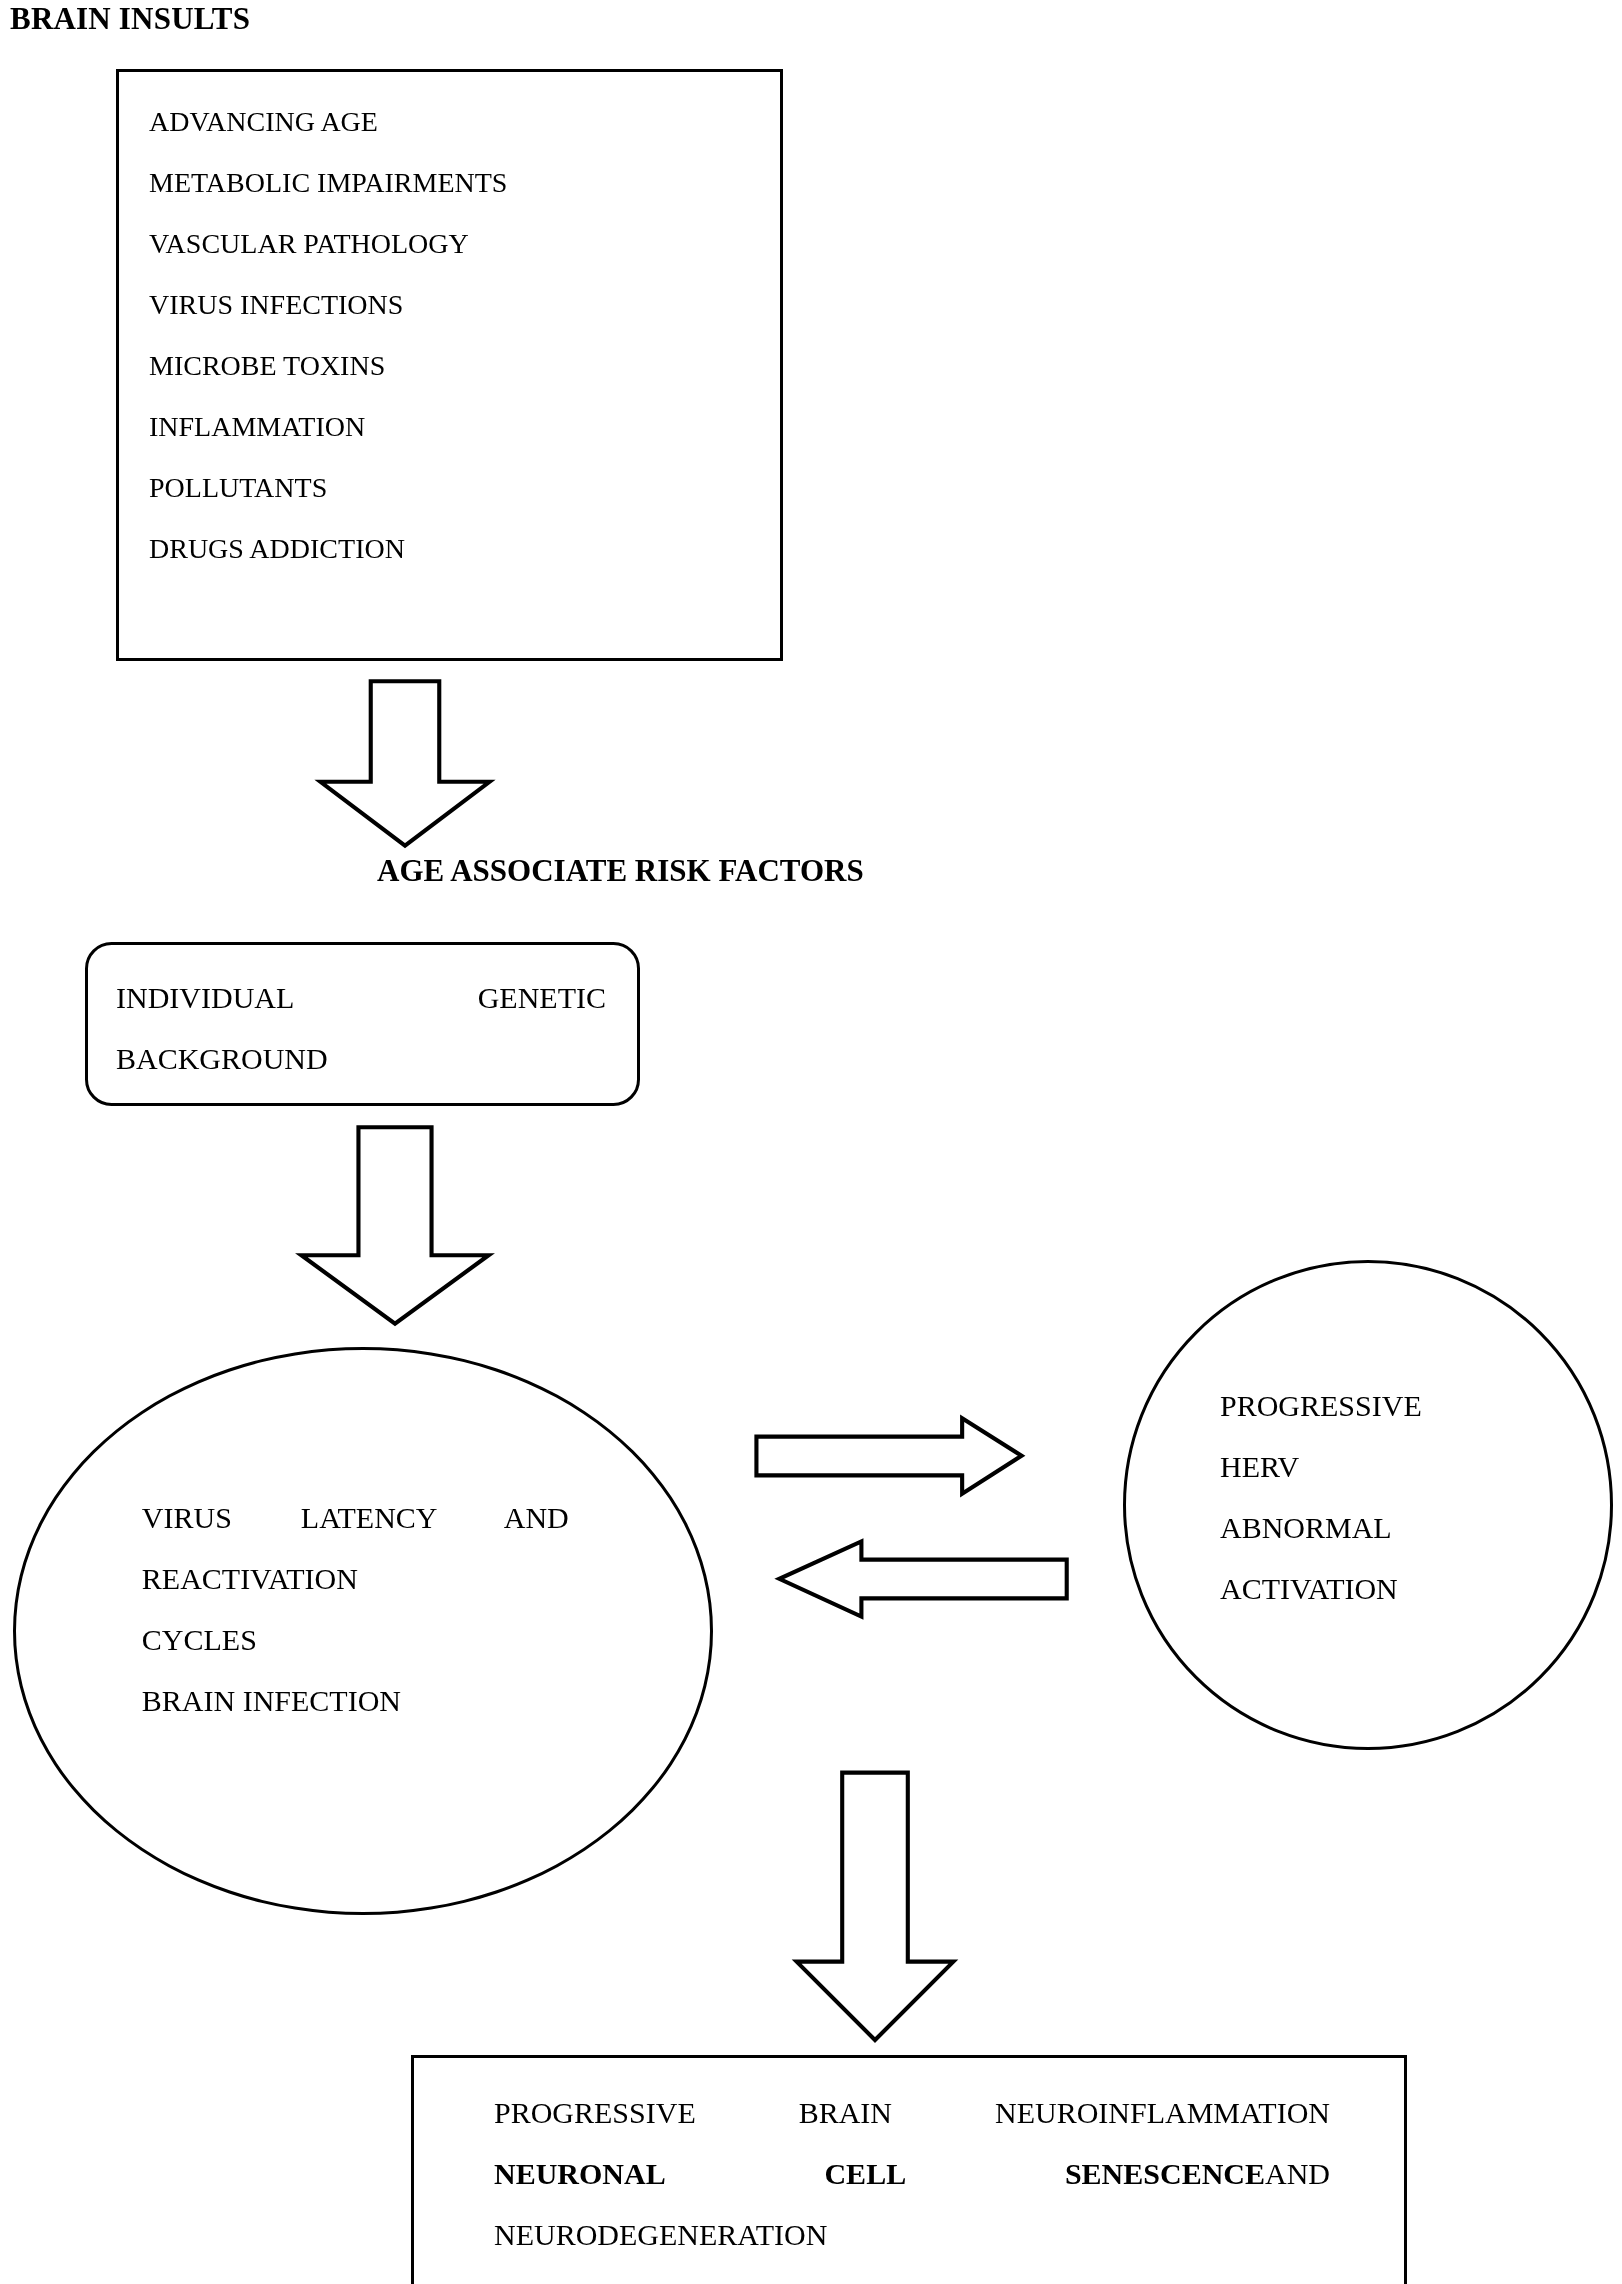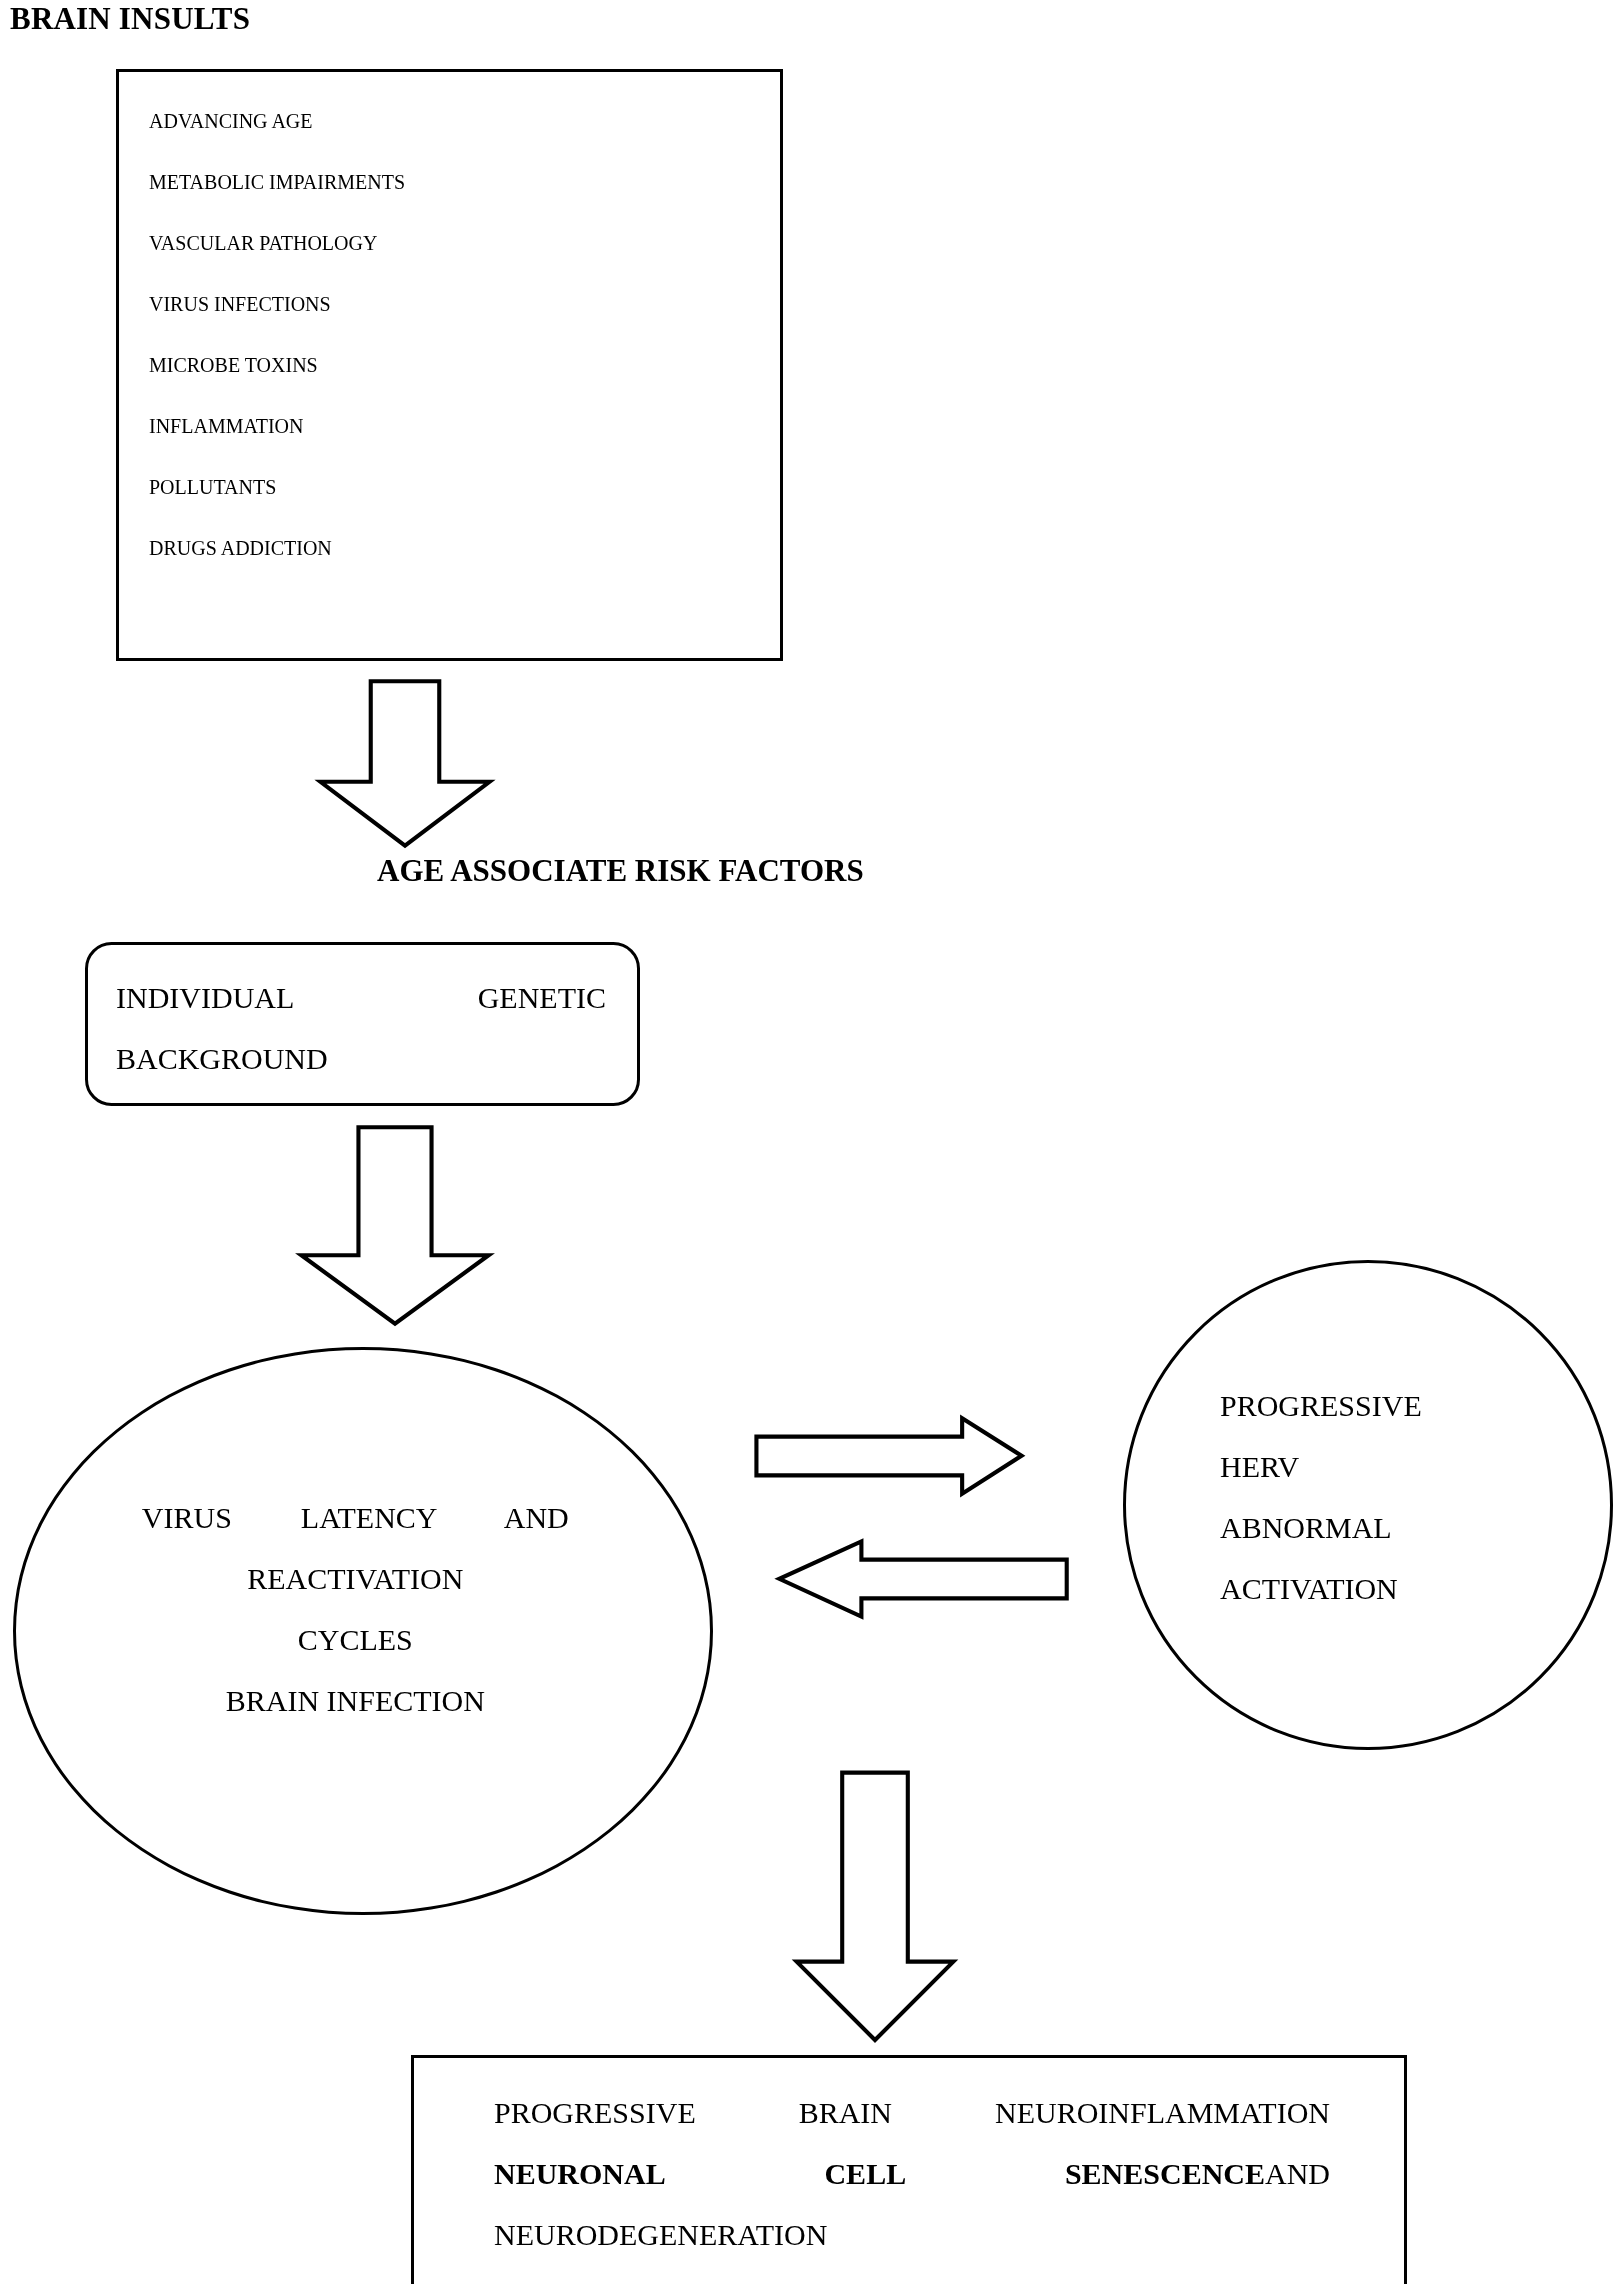--- a/index.html
+++ b/index.html
@@ -21,21 +21,21 @@
     font-size:31px;font-weight:bold;white-space:nowrap;line-height:1.15;margin-left:32px;
   }
 
   
   #insults-box{
     position:absolute;left:116px;top:69px;width:667px;height:592px;
     border:3.2px solid #000;box-sizing:border-box;background:#fff;
   }
   #insults-list{
     position:absolute;left:30px;top:19px;width:608px;
-    font-size:20px;line-height:61px;
+    font-size:28px;line-height:61px;
   }
   #insults-list .li{white-space:nowrap;}
 
   
   #genetic-box{
     position:absolute;left:85px;top:942px;width:555px;height:164px;
     border:3.2px solid #000;border-radius:26.5px;box-sizing:border-box;background:#fff;
   }
   #genetic-text{
     position:absolute;left:28px;top:22px;width:490px;
@@ -48,21 +48,21 @@
 
   
   #virus-ellipse{
     position:absolute;left:12.8px;top:1347px;width:700px;height:568px;
     border:3.2px solid #000;border-radius:50%;box-sizing:border-box;background:#fff;
   }
   #virus-text{
     position:absolute;left:126px;top:137px;width:427px;
     font-size:30px;line-height:61px;
   }
-  #virus-text .ln{display:block;white-space:nowrap;text-align:center;}
+  #virus-text .ln{display:block;white-space:nowrap;}
   #virus-text .ln.j{
     white-space:pre;text-align:justify;text-align-last:justify;
   }
 
   
   #herv-circle{
     position:absolute;left:1123px;top:1260px;width:490px;height:490px;
     border:3.2px solid #000;border-radius:50%;box-sizing:border-box;background:#fff;
   }
   #herv-text{

